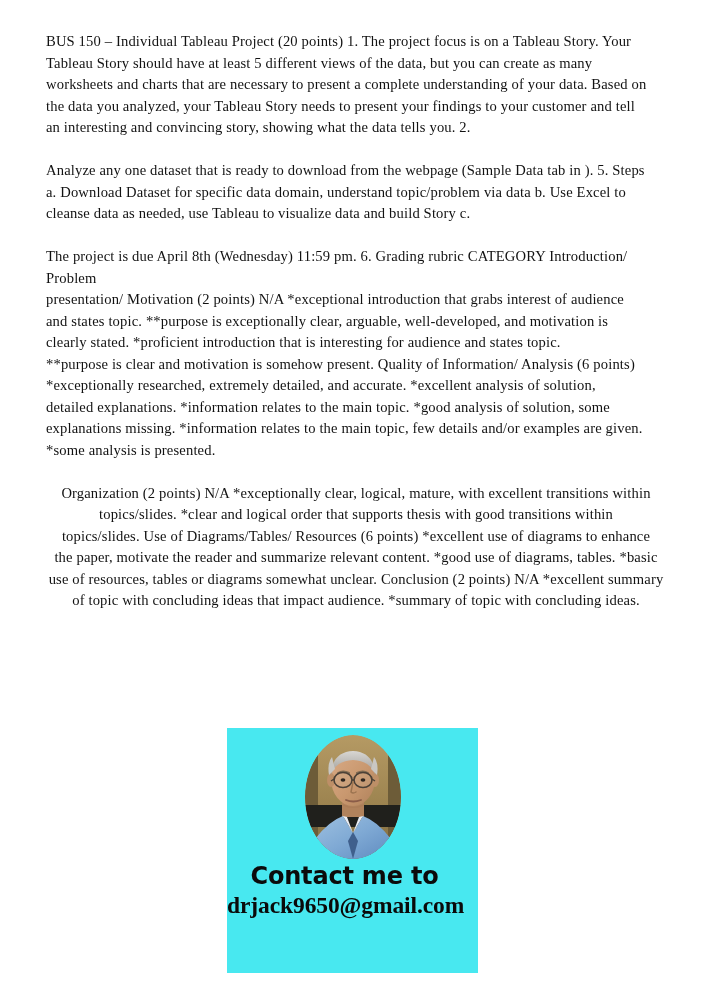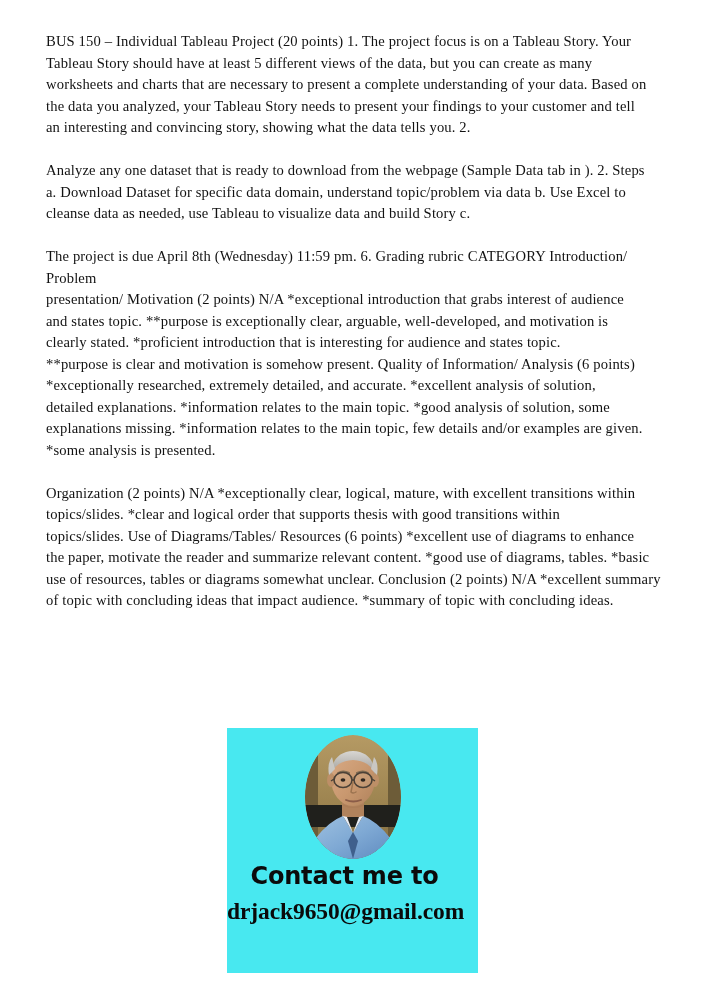--- a/index.html
+++ b/index.html
@@ -36,21 +36,21 @@
   .para {
     font-family: "Liberation Serif", "DejaVu Serif", serif;
     font-size: 14.6px;
     line-height: 21.5px;
     color: #121212;
     margin: 0 0 21.5px 0;
     text-align: left;
     white-space: pre-wrap;
     letter-spacing: 0.01em;
   }
-  .para:last-child { margin-bottom: 0; }
+  .para:last-child { margin-bottom: 0; text-align: center; }
 
   
   #contact-block {
     position: absolute;
     left: 227px;
     top: 728px;
     width: 251px;
     height: 245px;
     background: #48e8f0;
     overflow: hidden;
@@ -85,36 +85,35 @@
     color: #0b0b0b;
     letter-spacing: -0.2px;
   }
 
   .contact-email {
     font-family: "Liberation Serif", "DejaVu Serif", serif;
     font-weight: bold;
     font-size: 23.5px;
     line-height: 30px;
     color: #0a0a0a;
-    margin-top: 6px;
     letter-spacing: -0.1px;
   }
 </style>
 </head>
 <body>
 
 <div id="page">
 
   <div id="doc-body">
     <p class="para">BUS 150 – Individual Tableau Project (20 points) 1. The project focus is on a Tableau Story. Your
 Tableau Story should have at least 5 different views of the data, but you can create as many
 worksheets and charts that are necessary to present a complete understanding of your data. Based on
 the data you analyzed, your Tableau Story needs to present your findings to your customer and tell
 an interesting and convincing story, showing what the data tells you. 2.</p>
-    <p class="para">Analyze any one dataset that is ready to download from the webpage (Sample Data tab in ). 2. Steps
+    <p class="para">Analyze any one dataset that is ready to download from the webpage (Sample Data tab in ). 5. Steps
 a. Download Dataset for specific data domain, understand topic/problem via data b. Use Excel to
 cleanse data as needed, use Tableau to visualize data and build Story c.</p>
     <p class="para">The project is due April 8th (Wednesday) 11:59 pm. 6. Grading rubric CATEGORY Introduction/ Problem
 presentation/ Motivation (2 points) N/A *exceptional introduction that grabs interest of audience
 and states topic. **purpose is exceptionally clear, arguable, well-developed, and motivation is
 clearly stated. *proficient introduction that is interesting for audience and states topic.
 **purpose is clear and motivation is somehow present. Quality of Information/ Analysis (6 points)
 *exceptionally researched, extremely detailed, and accurate. *excellent analysis of solution,
 detailed explanations. *information relates to the main topic. *good analysis of solution, some
 explanations missing. *information relates to the main topic, few details and/or examples are given.

